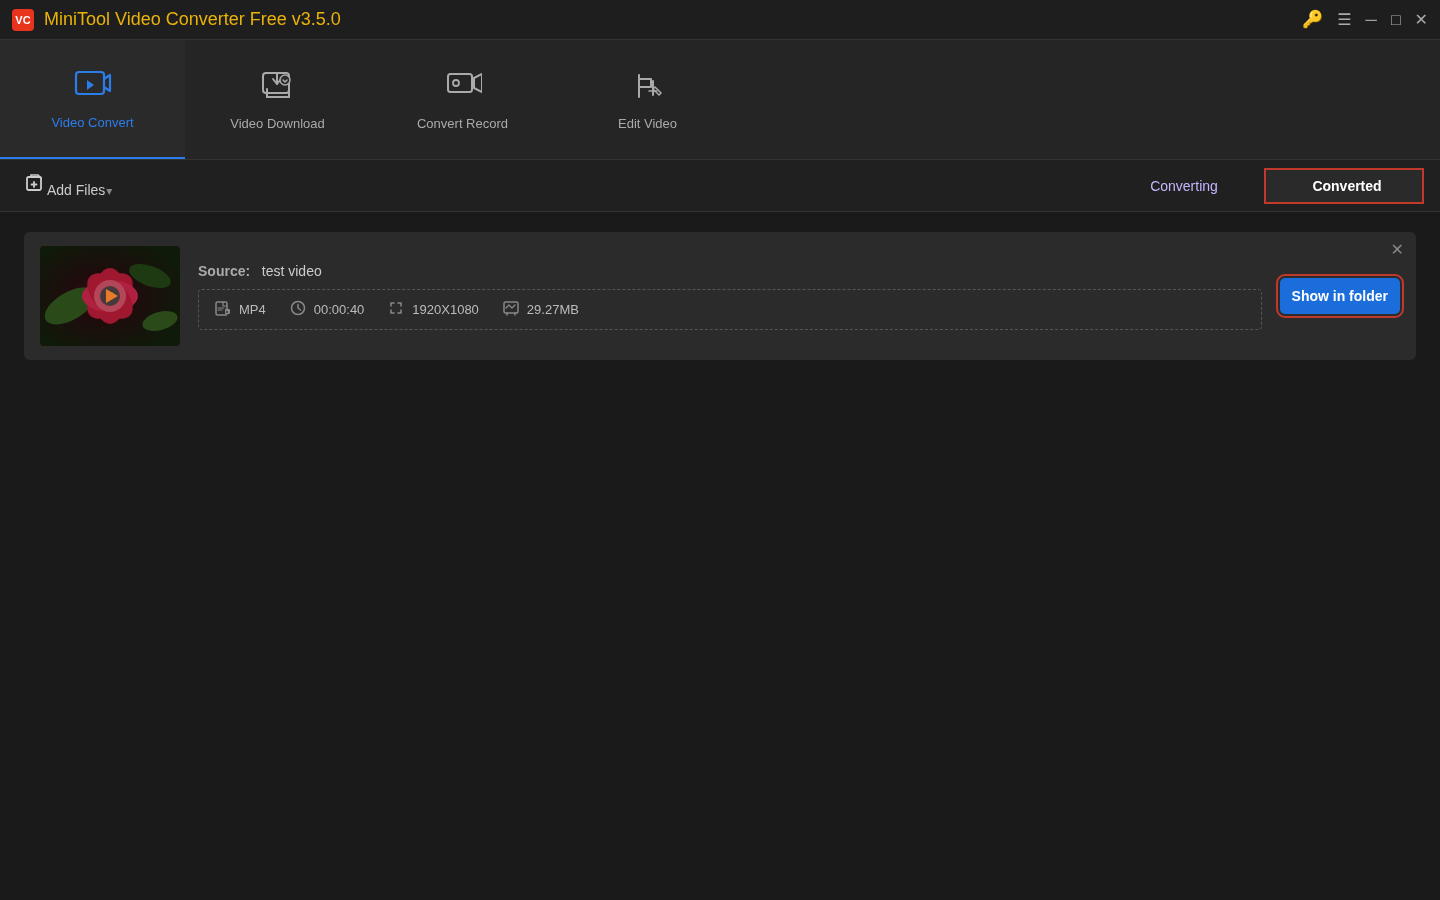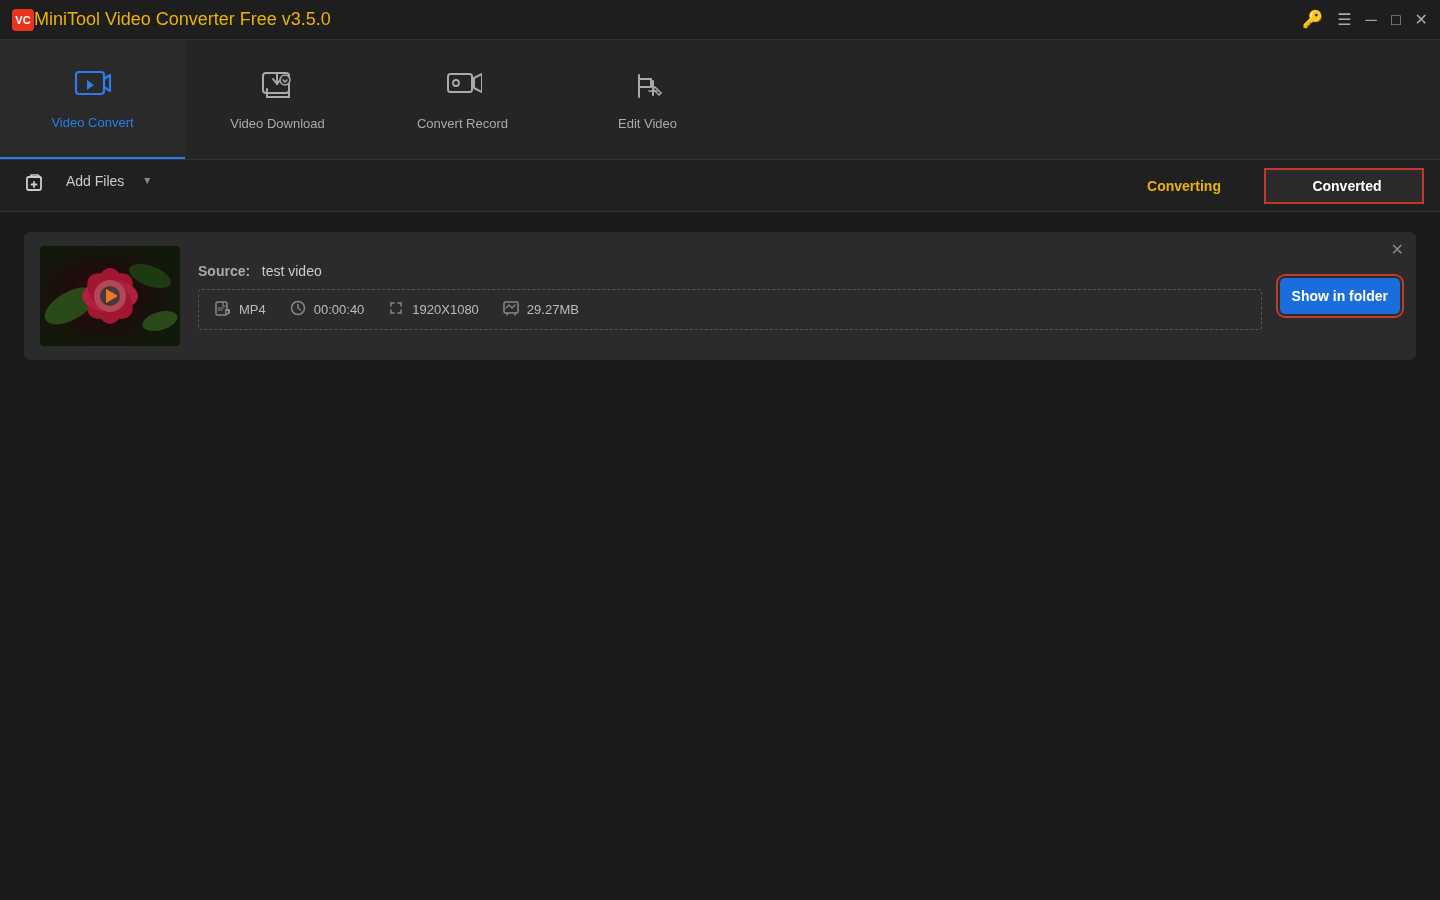--- a/index.html
+++ b/index.html
@@ -26,20 +26,21 @@
       width: 22px;
       height: 22px;
       background: #e8341c;
       border-radius: 4px;
       display: flex;
       align-items: center;
       justify-content: center;
       font-weight: bold;
       font-size: 11px;
       color: #fff;
+      margin-right: 10px;
       flex-shrink: 0;
     }
     .title-bar-title {
       font-size: 18px;
       color: #eab308;
       flex: 1;
     }
     .title-bar-controls {
       display: flex;
       align-items: center;
@@ -96,22 +97,22 @@
       display: flex;
       align-items: center;
       background: #202020;
       height: 52px;
       padding: 0 16px;
       border-bottom: 1px solid #333;
       gap: 16px;
     }
     .add-files-btn {
       display: flex;
-      align-items: flex-start;
-      gap: 20px;
+      align-items: flex-end;
+      gap: 1px;
       background: transparent;
       border: none;
       color: #ccc;
       font-size: 14px;
       cursor: pointer;
       padding: 6px 10px;
     }
     .add-files-icon {
       font-size: 18px;
     }
@@ -128,25 +129,24 @@
       align-items: center;
     }
     .convert-tab {
       display: flex;
       align-items: center;
       justify-content: center;
       width: 160px;
       height: 36px;
       font-size: 14px;
       cursor: pointer;
-      color: #eab308;
+      color: #c4b5fd;
       background: transparent;
       border: none;
       position: relative;
-      font-weight: bold;
     }
     .convert-tab.active {
       color: #fff;
       font-weight: 600;
       background: #2a2a2a;
       outline: 2px solid #c0392b;
       outline-offset: -2px;
       padding-left: 6px;
     }
 

